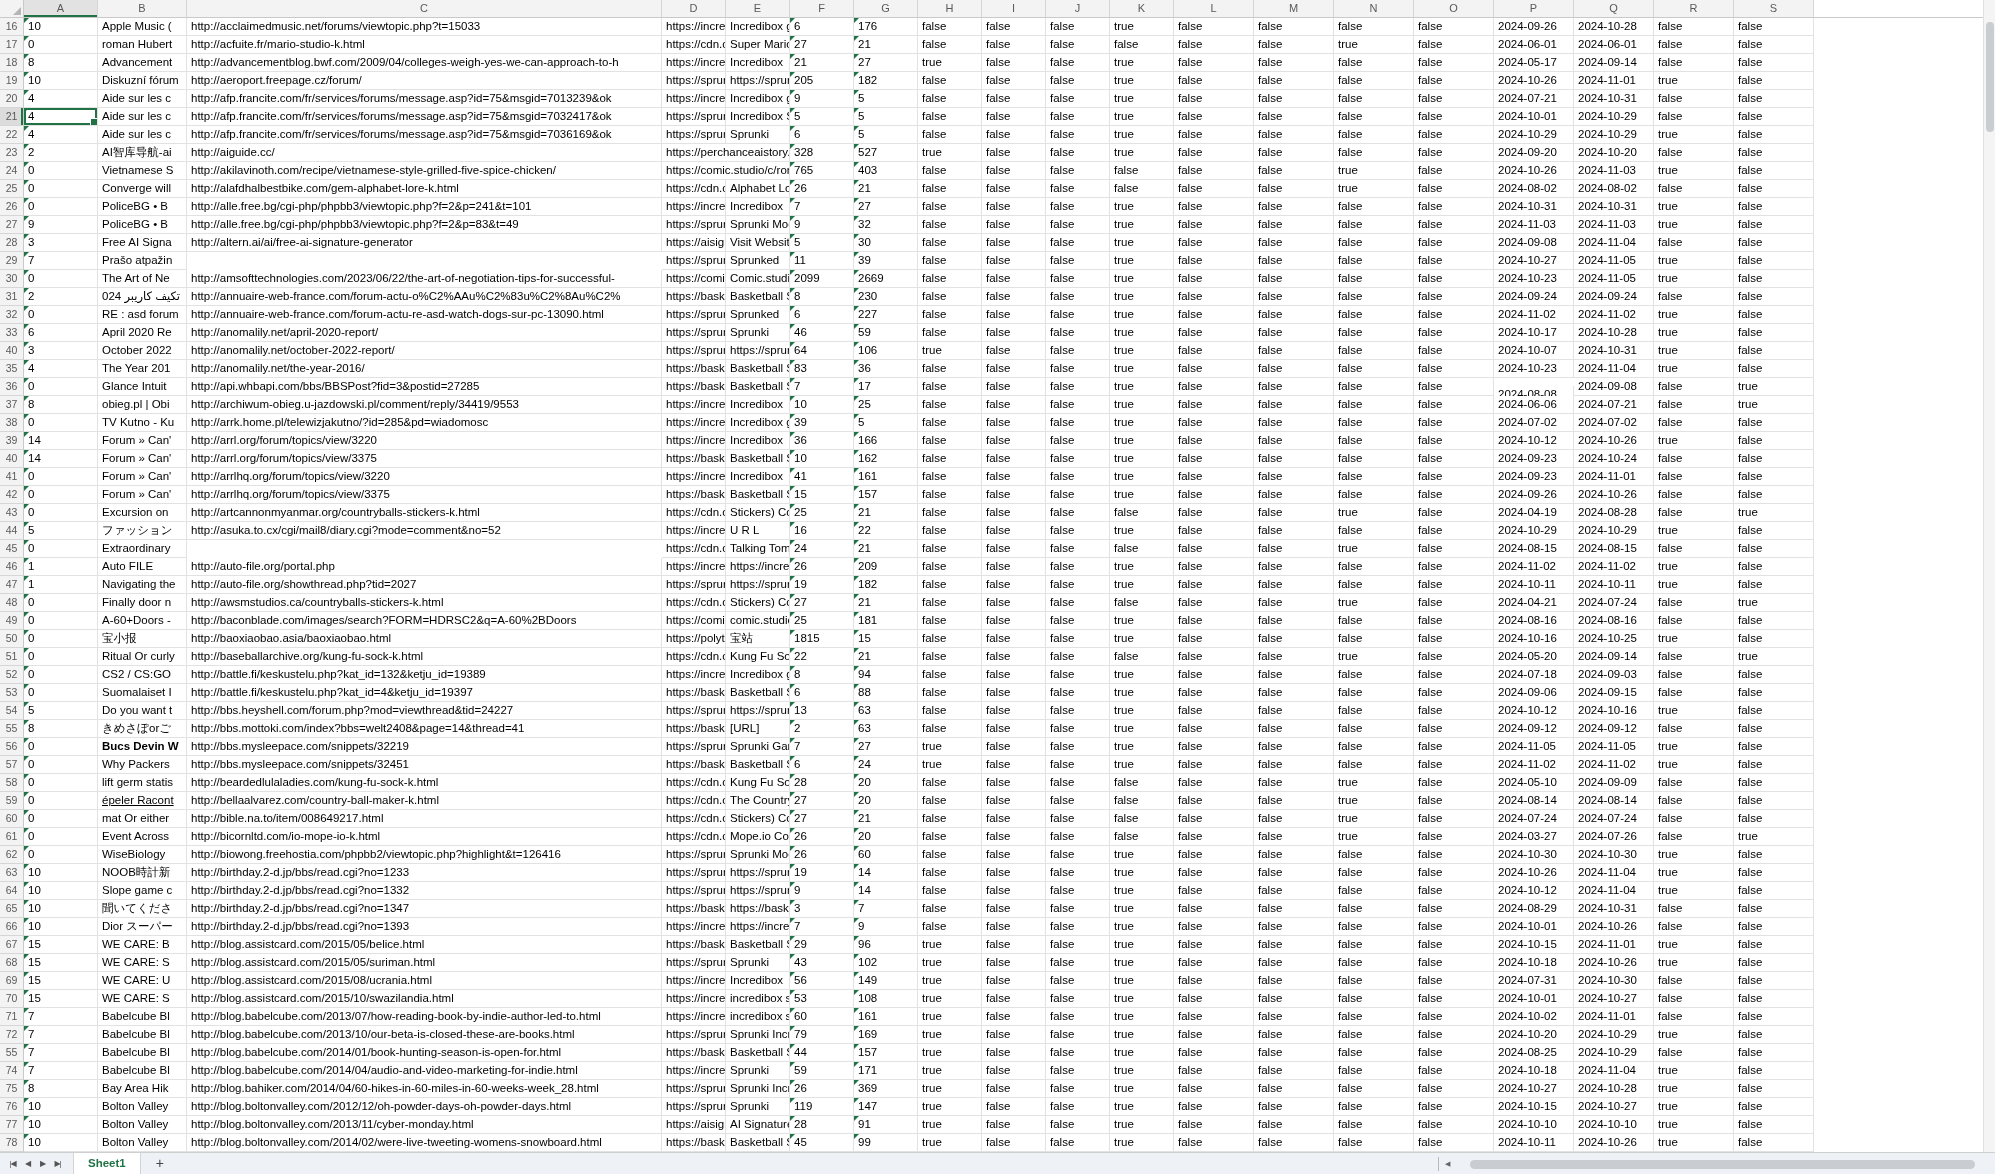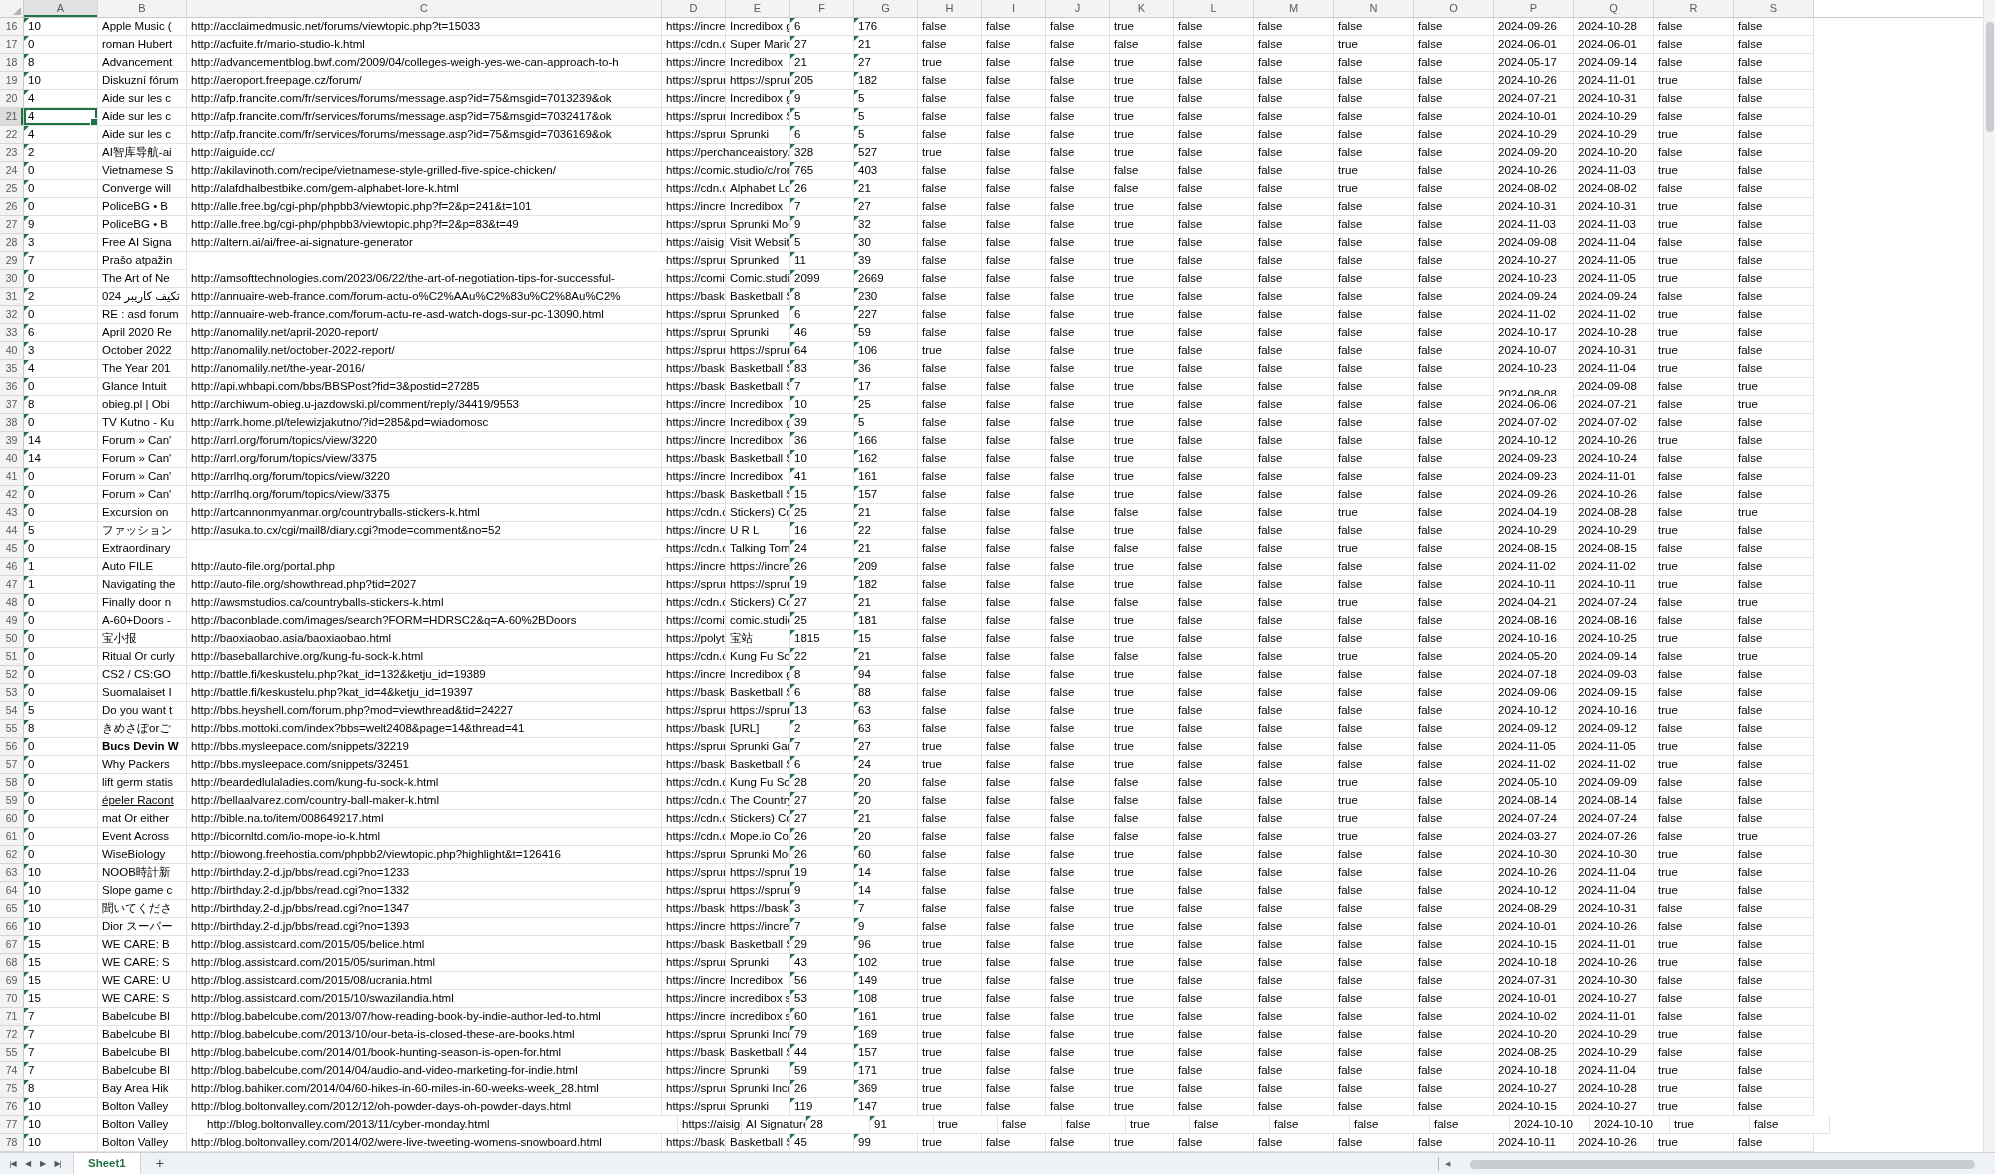--- a/index.html
+++ b/index.html
@@ -1407,21 +1407,21 @@
         <div class="cell" style="width: 80px;">false</div>
         <div class="cell" style="width: 80px;">2024-10-15</div>
         <div class="cell" style="width: 80px;">2024-10-27</div>
         <div class="cell" style="width: 80px;">true</div>
         <div class="cell" style="width: 80px;">false</div>
       </div>
       <div class="row">
         <div class="rowhead">77</div>
         <div class="cell tri" style="width: 74px;">10</div>
         <div class="cell" style="width: 89px;">Bolton Valley</div>
-        <div class="cell" style="width: 475px; margin-left: 16px;">http://blog.boltonvalley.com/2013/11/cyber-monday.html</div>
+        <div class="cell" style="width: 475px;">http://blog.boltonvalley.com/2013/11/cyber-monday.html</div>
         <div class="cell" style="width: 64px;">https://aisigna</div>
         <div class="cell" style="width: 64px;">AI Signature (</div>
         <div class="cell tri" style="width: 64px;">28</div>
         <div class="cell tri" style="width: 64px;">91</div>
         <div class="cell" style="width: 64px;">true</div>
         <div class="cell" style="width: 64px;">false</div>
         <div class="cell" style="width: 64px;">false</div>
         <div class="cell" style="width: 64px;">true</div>
         <div class="cell" style="width: 80px;">false</div>
         <div class="cell" style="width: 80px;">false</div>

